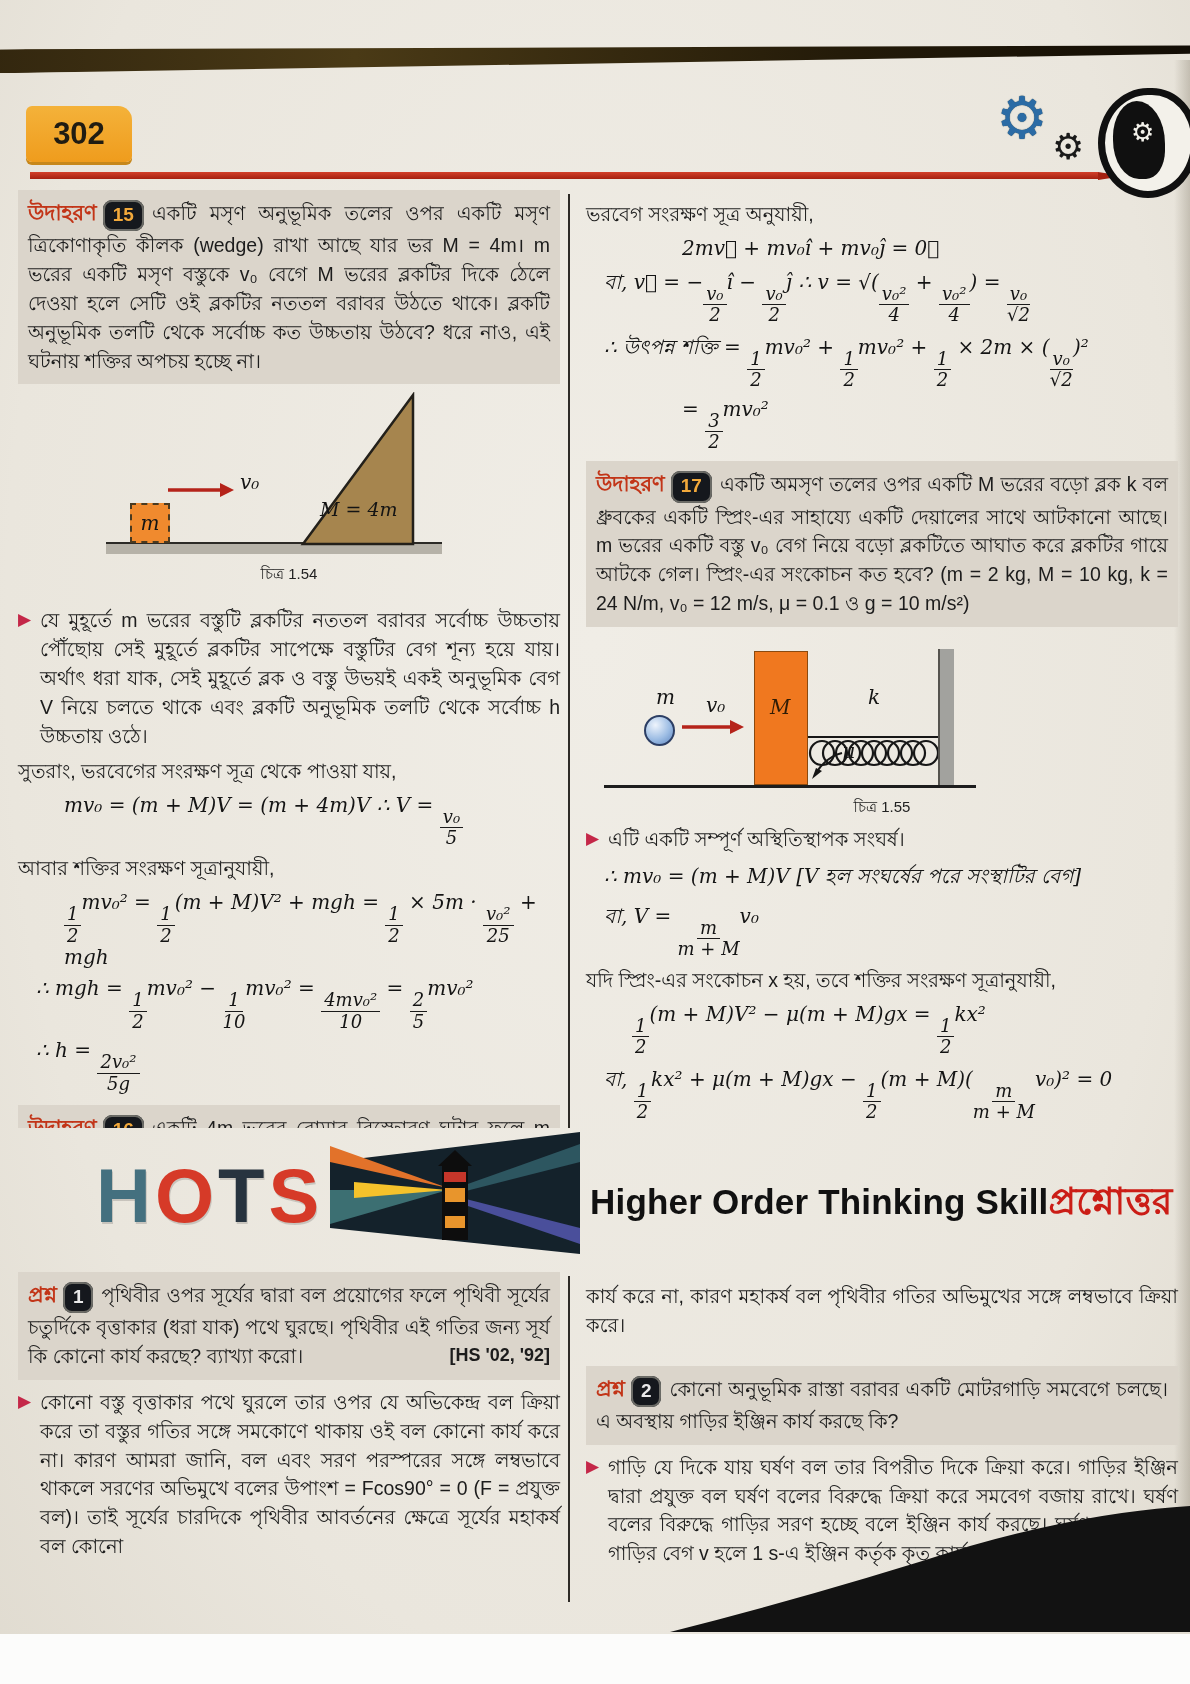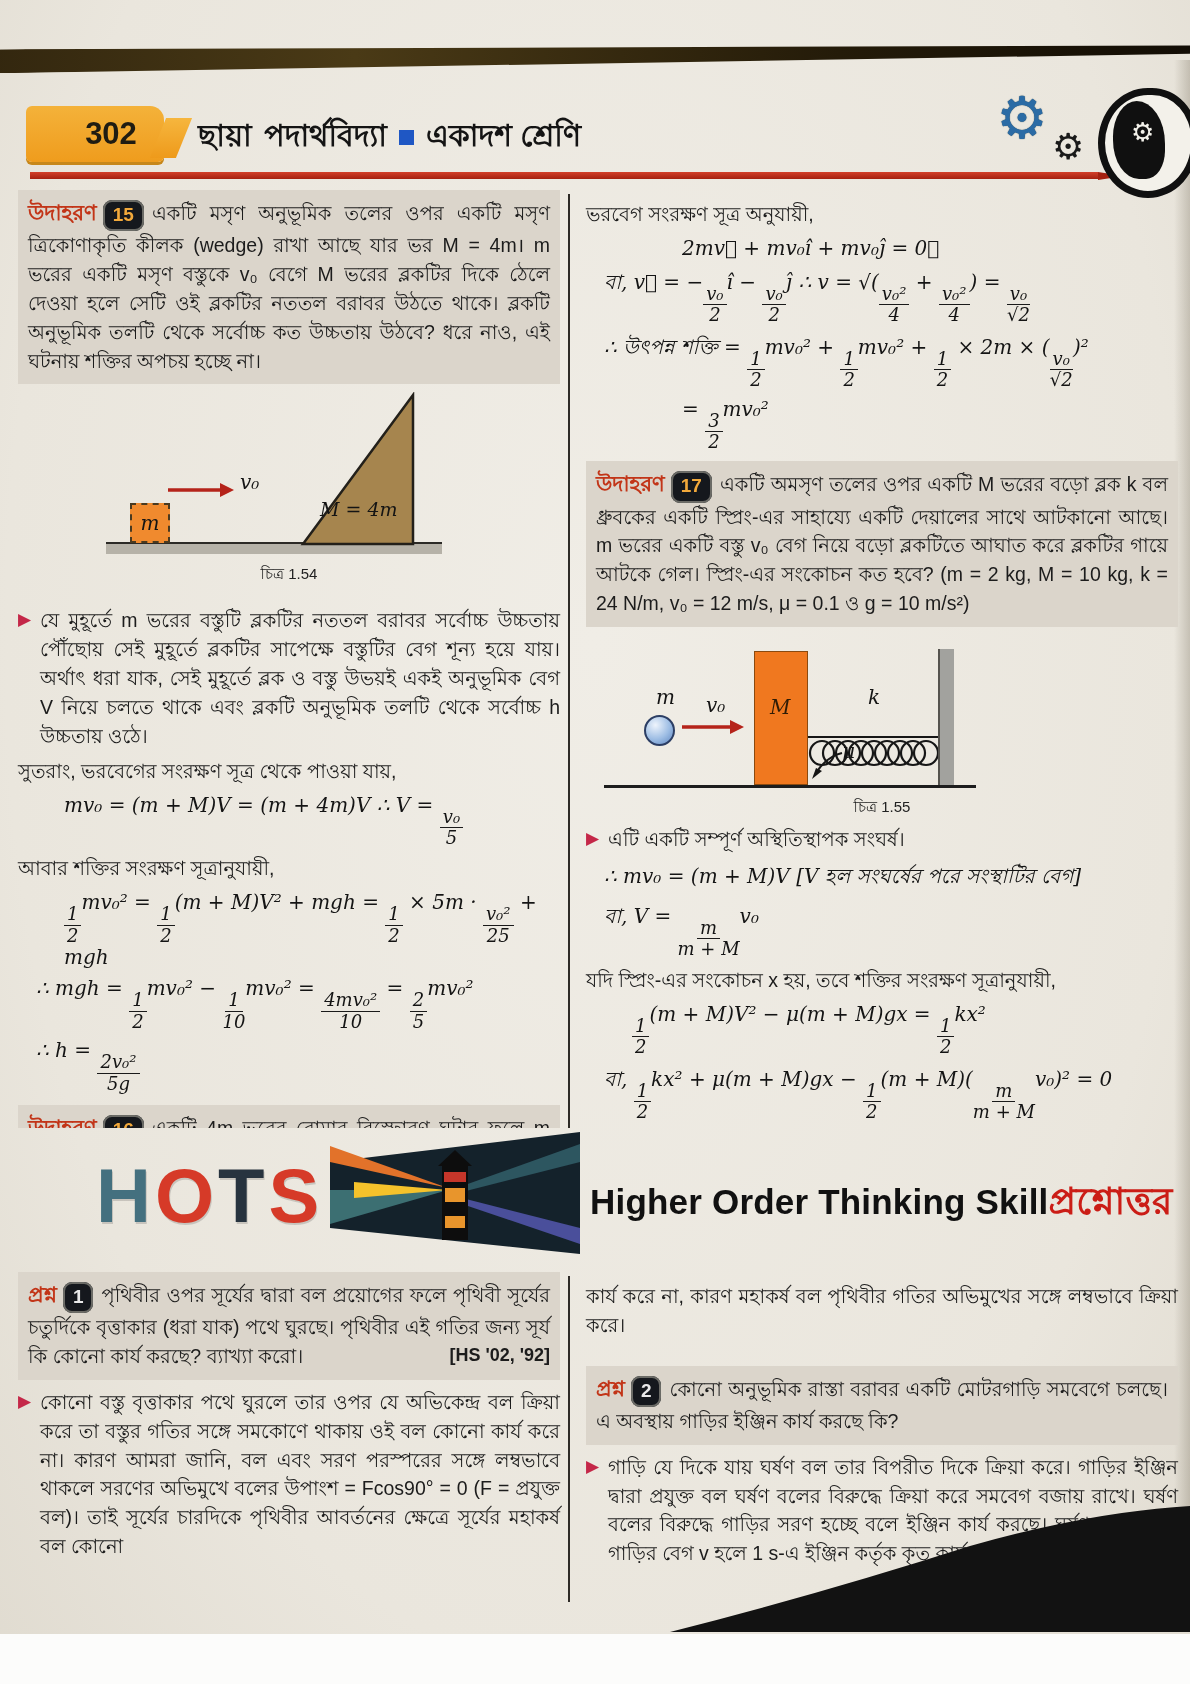--- a/index.html
+++ b/index.html
@@ -6,21 +6,21 @@
   .page{position:relative;width:1190px;height:1684px;margin:0 auto;overflow:hidden;
         background:radial-gradient(ellipse at 50% 38%, #f0ede6 0%, #eae6dd 70%, #e0dbd0 100%);
         font-family:"Liberation Sans",sans-serif;color:#1c1c1c;}
   
   .top-band{position:absolute;top:44px;left:-8px;width:1210px;height:24px;
             background:linear-gradient(90deg,#33270f 0%,#4a3a16 30%,#241b09 70%,#120d05 100%);
             transform:rotate(-0.5deg);clip-path:polygon(0 0,100% 28%,100% 62%,0 100%);}
   
   .pagenum-box{position:absolute;top:106px;left:26px;width:106px;height:56px;background:linear-gradient(180deg,#f4b23a,#ef9c1d);
                border-radius:6px 14px 6px 6px;display:flex;align-items:center;justify-content:center;
-               font-size:31px;font-weight:bold;color:#201c12;box-shadow:0 3px 0 #c7871a;padding-left:32px;}
+               font-size:31px;font-weight:bold;color:#201c12;box-shadow:0 3px 0 #c7871a;}
   .title-row{position:absolute;top:112px;left:158px;display:flex;align-items:center;gap:12px;}
   .title-flag{width:26px;height:40px;background:linear-gradient(180deg,#f6b63e,#ee9a1b);transform:skewX(-22deg);margin-right:2px;}
   .series-name{font-size:30px;font-weight:bold;color:#141414;letter-spacing:.5px;}
   .book-title{font-size:30px;font-weight:bold;color:#141414;}
   .blue-square{width:15px;height:15px;background:#1f57c4;display:inline-block;}
   .grade{font-size:30px;font-weight:bold;color:#141414;}
   .red-rule{position:absolute;top:172px;left:30px;width:1068px;height:7px;background:linear-gradient(180deg,#d3402a,#a5200f);}
   .red-rule:after{content:"";position:absolute;right:-26px;top:0;border-left:26px solid #a5200f;border-top:4px solid transparent;border-bottom:4px solid transparent;}
   .gear-big{position:absolute;top:84px;left:996px;font-size:58px;color:#2b6ba5;text-shadow:0 0 1px #134;}
   .gear-small{position:absolute;top:126px;left:1052px;font-size:36px;color:#1a1a1a;}
@@ -95,27 +95,20 @@
 </head>
 <body>
 
 <div class="page">
   <div class="top-band"></div>
   <div class="side-shade"></div>
 
   <div class="pagenum-box">
     <span>302</span>
   </div>
-  <div class="title-row">
-    <span class="title-flag"></span>
-    <span class="series-name">ছায়া</span>
-    <span class="book-title">পদার্থবিদ্যা</span>
-    <span class="blue-square"></span>
-    <span class="grade">একাদশ শ্রেণি</span>
-  </div>
   <div class="red-rule"></div>
   <div class="gear-big">⚙</div>
   <div class="gear-small">⚙</div>
   <div class="head-logo">
     <div class="silhouette"></div>
     <div class="inner-gear">⚙</div>
   </div>
 
   <div class="content-top">
     <div class="col-left">

